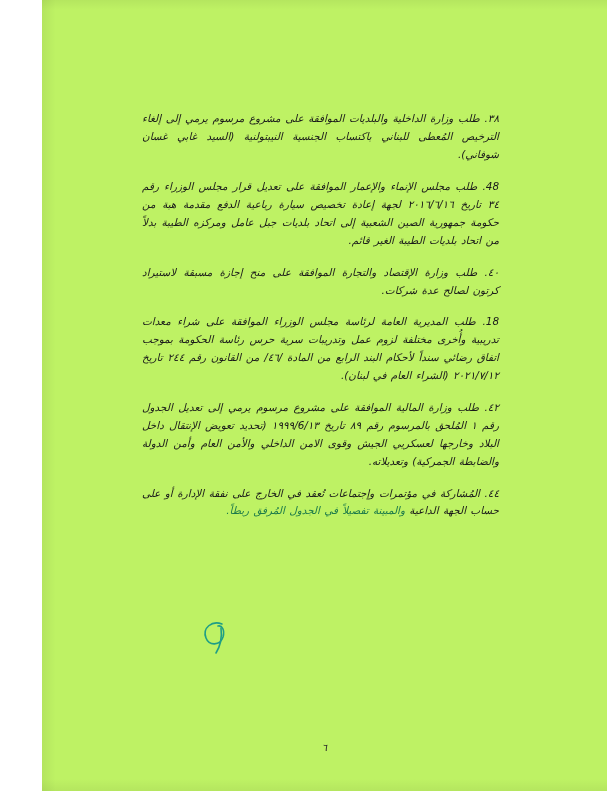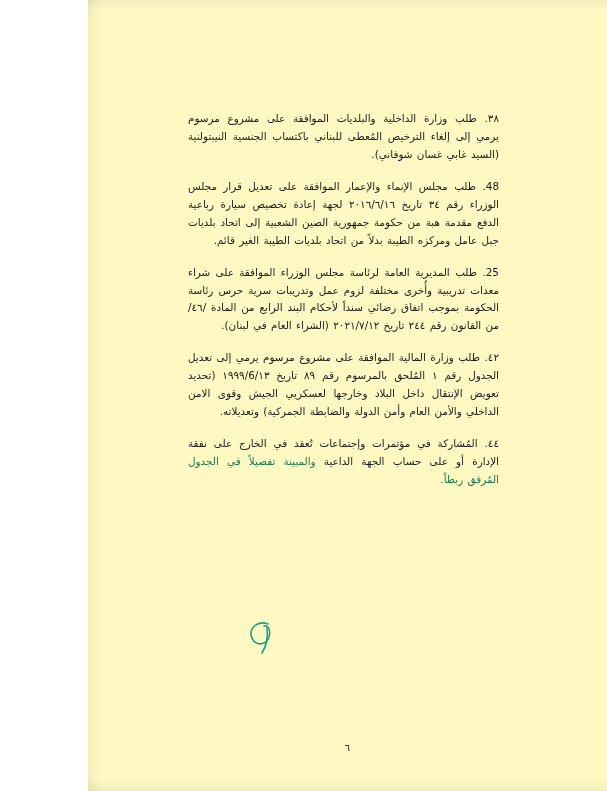--- a/index.html
+++ b/index.html
@@ -8,23 +8,24 @@
   }
   body {
     width: 607px;
     height: 791px;
     background: #ffffff;
     font-family: "DejaVu Sans", sans-serif;
     overflow: hidden;
   }
   .page {
     position: relative;
-    width: 519px;
+    width: 565px;
     height: 791px;
-    background: #fef9c3;
+    background: #bef264;
+    font-style: italic;
   }
   .content {
     position: absolute;
     top: 100px;
     right: 108px;
     left: 100px;
     direction: rtl;
     text-align: justify;
   }
   .item {
@@ -102,23 +103,28 @@
       <span>طلب وزارة الداخلية والبلديات الموافقة على مشروع مرسوم يرمي إلى إلغاء الترخيص المُعطى للبناني باكتساب الجنسية النيبتولنية (السيد غابي غسان شوفاني).</span>
       <span class="green"></span>
     </p>
 
     <p class="item">
       <span class="num">48.</span>
       <span>طلب مجلس الإنماء والإعمار الموافقة على تعديل قرار مجلس الوزراء رقم ٣٤ تاريخ ٢٠١٦/٦/١٦ لجهة إعادة تخصيص سيارة رباعية الدفع مقدمة هبة من حكومة جمهورية الصين الشعبية إلى اتحاد بلديات جبل عامل ومركزه الطيبة بدلاً من اتحاد بلديات الطيبة الغير قائم.</span>
       <span class="green"></span>
     </p>
 
+    <p class="item">
+      <span class="num">٤٠.</span>
+      <span>طلب وزارة الإقتصاد والتجارة الموافقة على منح إجازة مسبقة لاستيراد كرتون لصالح عدة شركات.</span>
+      <span class="green"></span>
+    </p>
 
     <p class="item">
-      <span class="num">25.</span>
+      <span class="num">18.</span>
       <span>طلب المديرية العامة لرئاسة مجلس الوزراء الموافقة على شراء معدات تدريبية وأُخرى مختلفة لزوم عمل وتدريبات سرية حرس رئاسة الحكومة بموجب اتفاق رضائي سنداً لأحكام البند الرابع من المادة /٤٦/ من القانون رقم ٢٤٤ تاريخ ٢٠٢١/٧/١٢ (الشراء العام في لبنان).</span>
       <span class="green"></span>
     </p>
 
     <p class="item">
       <span class="num">٤٢.</span>
       <span>طلب وزارة المالية الموافقة على مشروع مرسوم يرمي إلى تعديل الجدول رقم ١ المُلحق بالمرسوم رقم ٨٩ تاريخ ١٩٩٩/6/١٣ (تحديد تعويض الإنتقال داخل البلاد وخارجها لعسكريي الجيش وقوى الامن الداخلي والأمن العام وأمن الدولة والضابطة الجمركية) وتعديلاته.</span>
       <span class="green"></span>
     </p>
 

